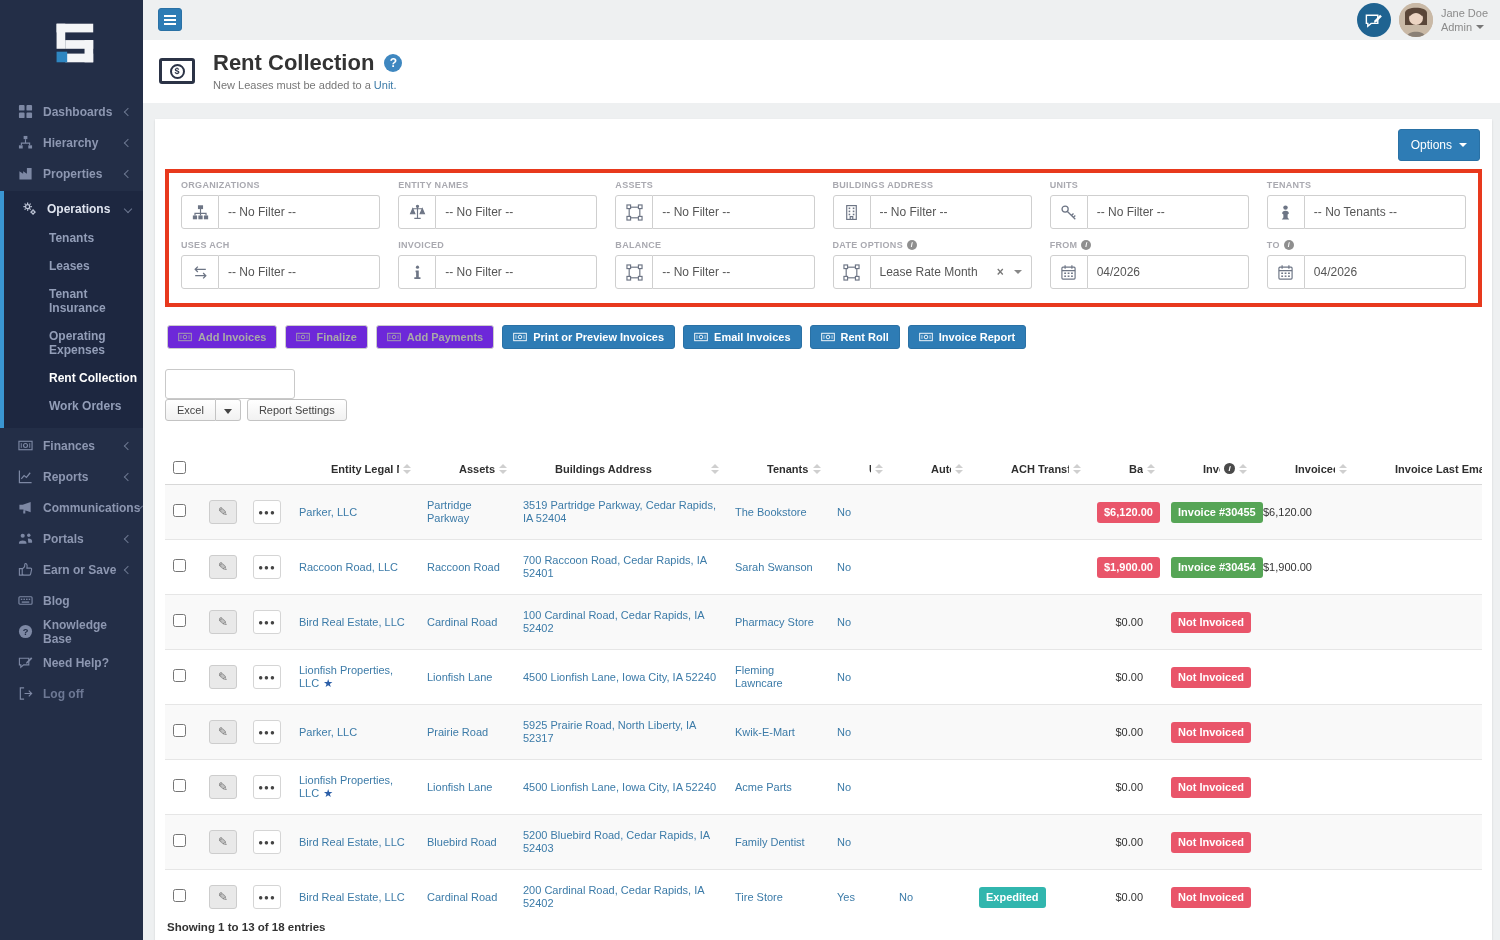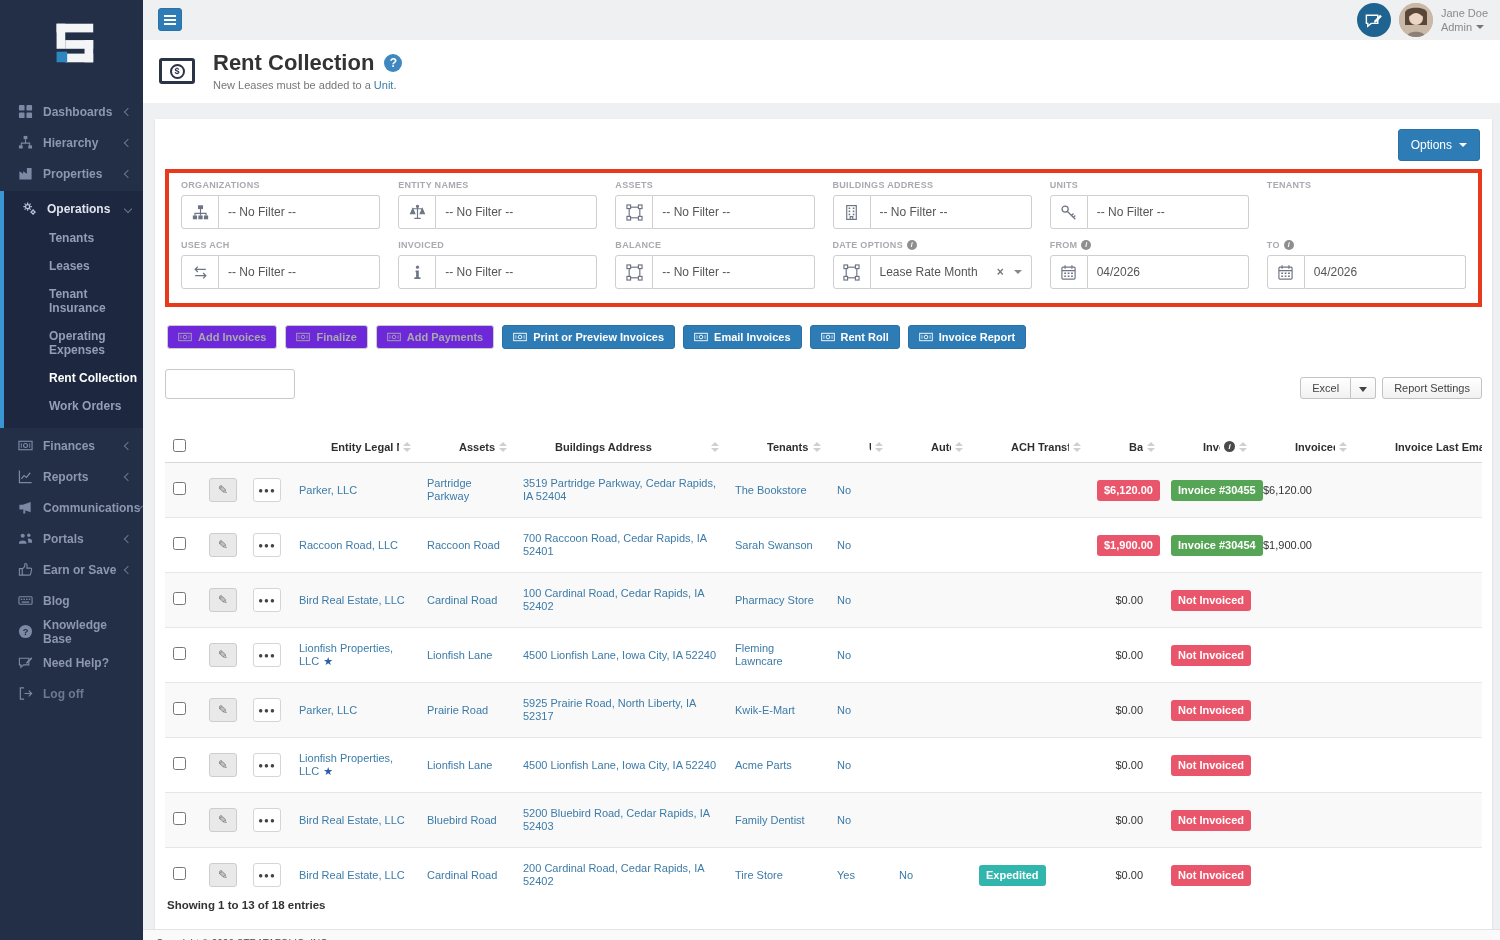--- a/index.html
+++ b/index.html
@@ -80,21 +80,21 @@
   .caret-g { width:0; height:0; border-left:4px solid transparent; border-right:4px solid transparent;
     border-top:4px solid #888; cursor:pointer; }
 
   .actions-row { display:flex; gap:8px; margin-top:18px; padding-left:2px; }
   .act-btn { font-size:11px; font-weight:bold; padding:5px 10px; border-radius:3px; cursor:pointer;
     display:inline-flex; align-items:center; gap:6px; font-family:inherit; }
   .act-btn svg { width:14px; height:10px; }
   .act-btn.disabled { background:#6d28d9; border:1px solid #ccc; color:#a9a9a9; cursor:default; }
   .act-btn.primary { background:#2e7cb5; border:1px solid #2a71a5; color:#fff; }
 
-  .tools-row { display:flex; justify-content:space-between; align-items:flex-end; margin-top:20px; }
+  .tools-row { display:flex; justify-content:space-between; align-items:flex-start; margin-top:20px;flex-direction:column; }
   .search-input { width:130px; height:30px; border:1px solid #c9c9c9; border-radius:3px; padding:0 8px;
     font-size:12px; font-family:inherit; color:#555; }
   .right-tools { display:flex; gap:6px; align-items:center; }
   .tool-btn { font-size:11px; color:#444; background:linear-gradient(#fff,#f1f1f1);
     border:1px solid #c3c3c3; padding:4px 11px; border-radius:3px; cursor:pointer; font-family:inherit; }
   .split { display:flex; }
   .split .tool-btn:first-child { border-radius:3px 0 0 3px; }
   .split .tool-btn.caret-btn { border-left:none; border-radius:0 3px 3px 0; padding:4px 8px; }
   .caret-b { width:0; height:0; border-left:4px solid transparent; border-right:4px solid transparent; border-top:5px solid #444; display:inline-block; }
 
@@ -443,20 +443,31 @@
               </svg>
             </span>
             <div class="ival">
               <span class="vtext">-- No Filter --</span>
             </div>
           </div>
         </div>
         <div class="fgroup">
           <div class="flabel">
             <span>TENANTS</span>
+          </div>
+          <div class="igroup">
+            <span class="iaddon">
+              <svg viewBox="0 0 16 16" fill="currentColor">
+                <circle cx="8" cy="3.4" r="2.1"></circle>
+                <path d="M8 6.3c-2.1 0-3.2 1.2-3.2 2.6l1.2.9v2.8L4.5 14.5h7L10 12.6V9.8l1.2-.9c0-1.4-1.1-2.6-3.2-2.6z"></path>
+              </svg>
+            </span>
+            <div class="ival">
+              <span class="vtext">-- No Tenants --</span>
+            </div>
           </div>
         </div>
         <div class="fgroup">
           <div class="flabel">
             <span>USES ACH</span>
           </div>
           <div class="igroup">
             <span class="iaddon">
               <svg viewBox="0 0 16 16" fill="none" stroke="currentColor" stroke-width="1.2">
                 <path d="M13 5H3M5.5 2.5L3 5l2.5 2.5M3 11h10M10.5 8.5L13 11l-2.5 2.5"></path>

